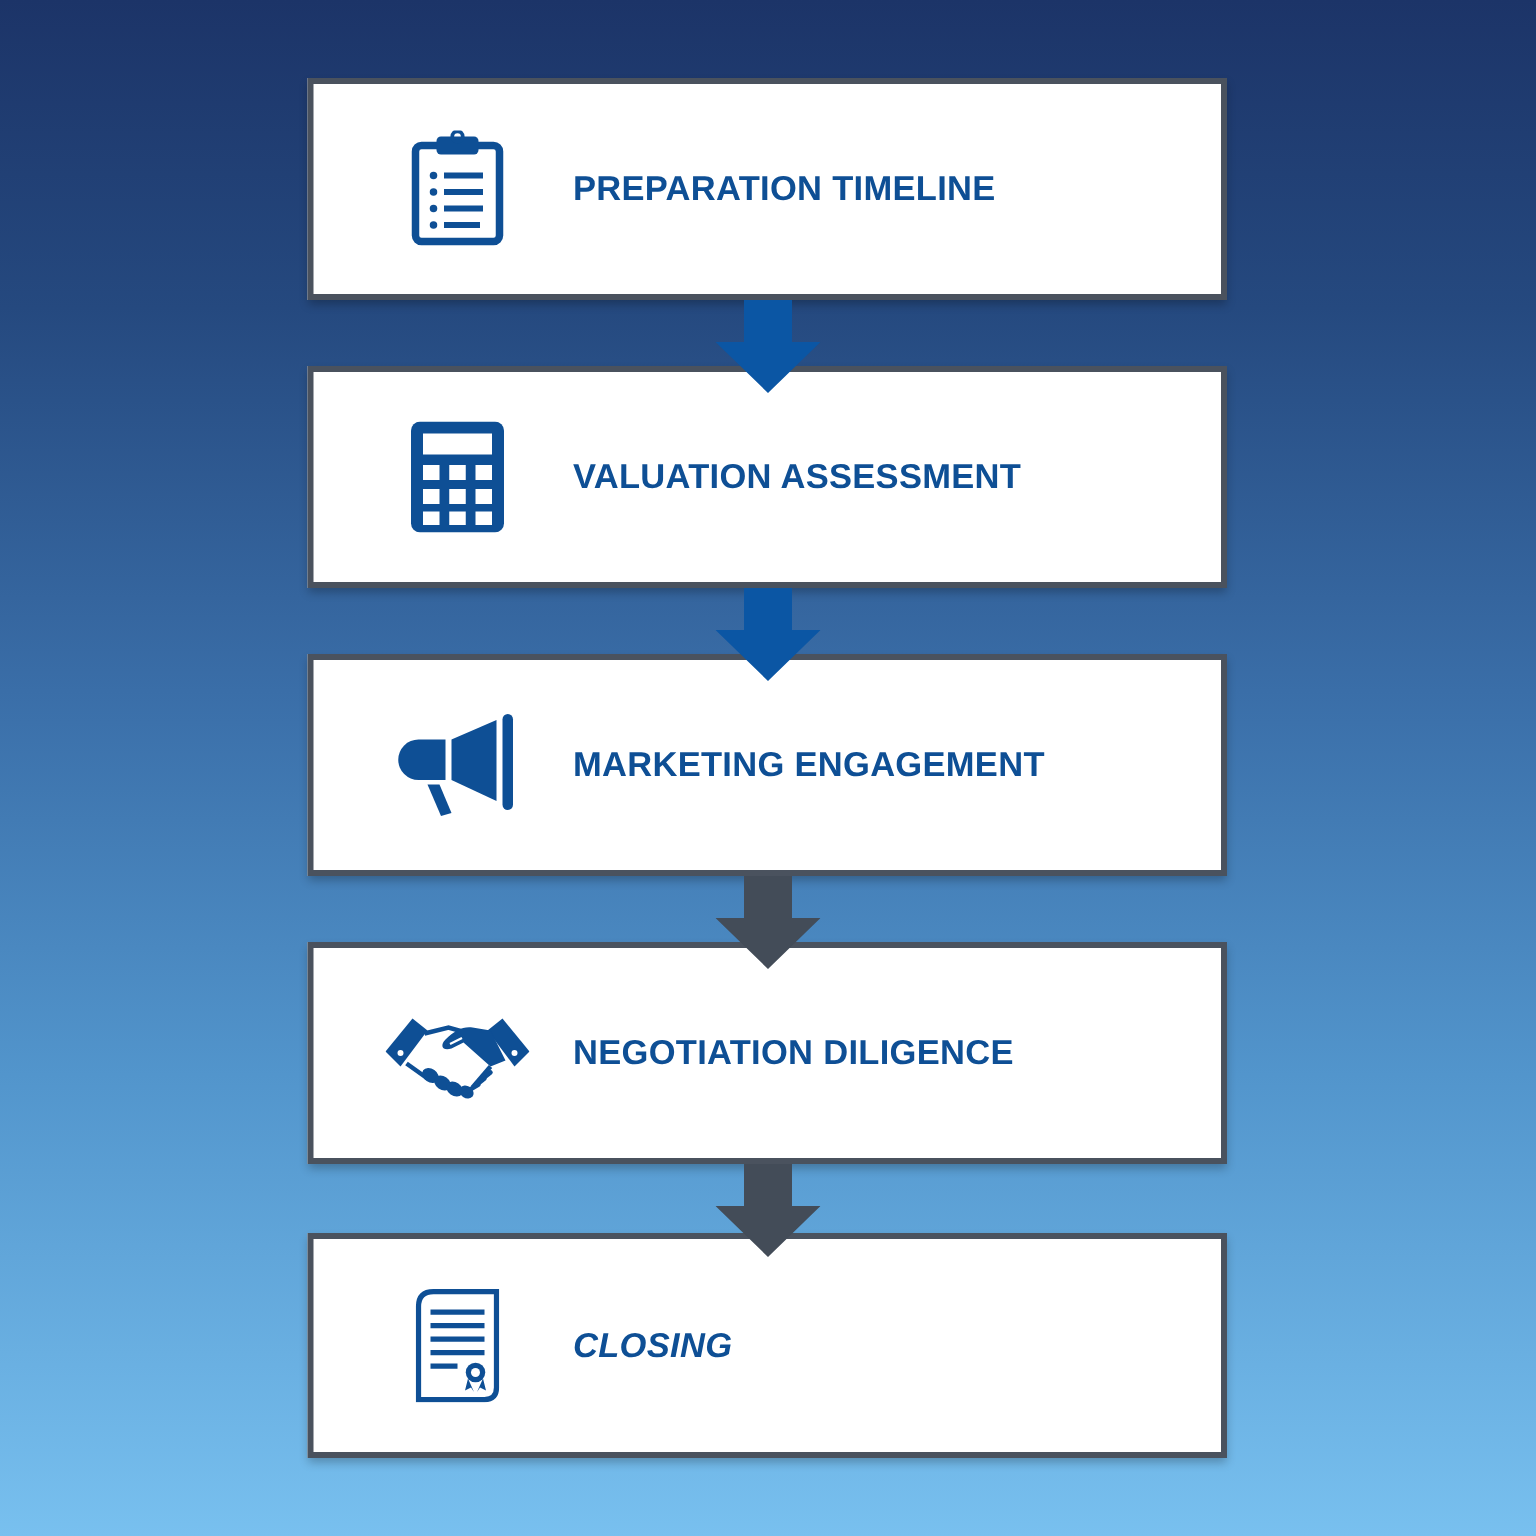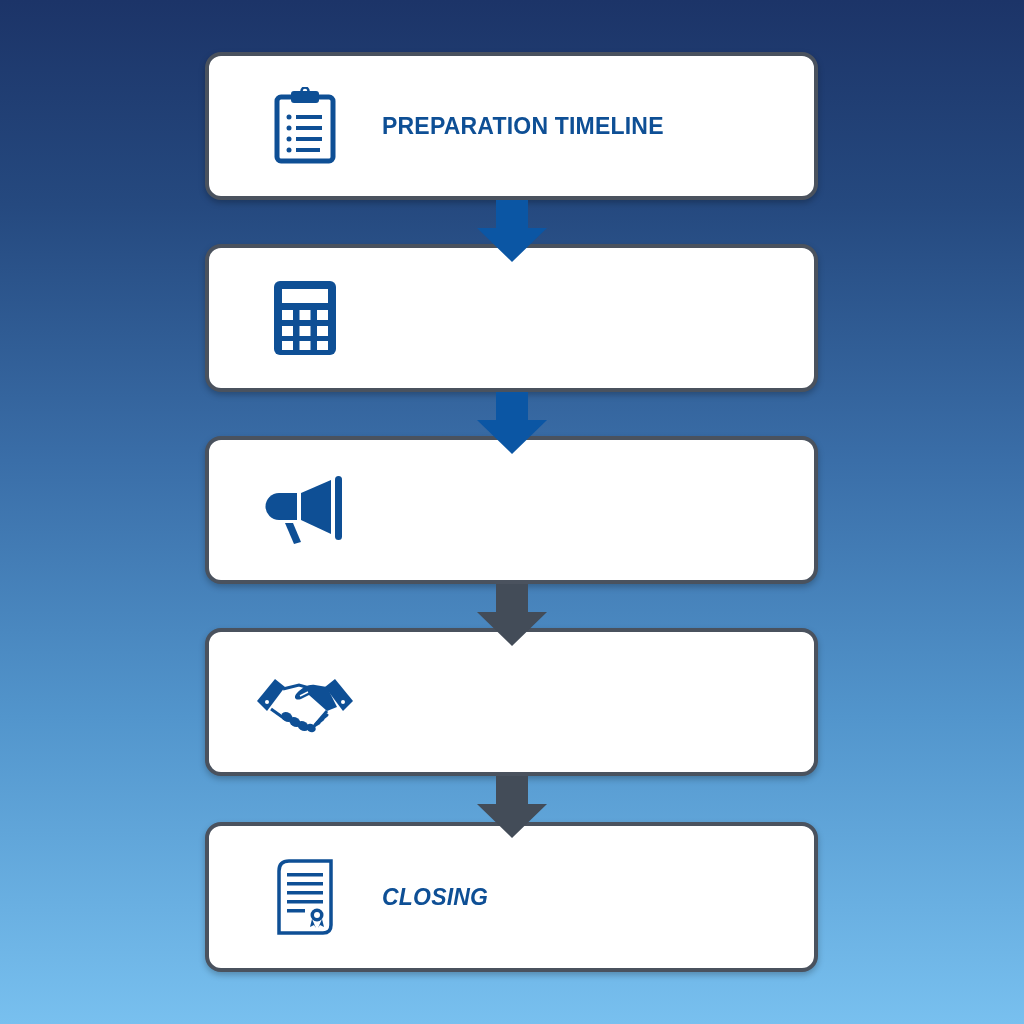--- a/index.html
+++ b/index.html
@@ -14,21 +14,21 @@
       background: linear-gradient(to bottom, #1c3468 0%, #25497f 20%, #3a6ea8 45%, #5295cc 70%, #78c0ef 100%);
       font-family: "Liberation Sans", sans-serif;
     }
     .card {
       position: absolute;
       left: 205px;
       width: 605px;
       height: 140px;
       background: #ffffff;
       border: 4px solid #4a525e;
-      border-radius: 16px;
+      border-radius: 0;
       box-shadow: 0 3px 6px rgba(0,0,0,0.25);
       z-index: 1;
     }
     .card .icon {
       position: absolute;
       left: 56px;
       top: 50%;
       transform: translateY(-50%);
       width: 80px;
       height: 80px;
@@ -92,37 +92,39 @@
       <rect x="25.5" y="29" width="11" height="10" fill="#ffffff"></rect>
       <rect x="43" y="29" width="11" height="10" fill="#ffffff"></rect>
       <rect x="8" y="45" width="11" height="10" fill="#ffffff"></rect>
       <rect x="25.5" y="45" width="11" height="10" fill="#ffffff"></rect>
       <rect x="43" y="45" width="11" height="10" fill="#ffffff"></rect>
       <rect x="8" y="60" width="11" height="9" fill="#ffffff"></rect>
       <rect x="25.5" y="60" width="11" height="9" fill="#ffffff"></rect>
       <rect x="43" y="60" width="11" height="9" fill="#ffffff"></rect>
     </svg>
   </div>
+  <span class="label">VALUATION ASSESSMENT</span>
 </div>
 
 <div class="arrow" style="top:392px;">
   <svg width="70" height="64" viewBox="0 0 70 64">
     <polygon points="19,0 51,0 51,28 70,28 35,62 0,28 19,28" fill="#0b56a4"></polygon>
   </svg>
 </div>
 
 <div class="card" style="top:436px;">
   <div class="icon">
     <svg width="80" height="68" viewBox="0 0 80 68">
       <path d="M14,17 L32,17 L32,44 L14,44 A13.5,13.5 0 0 1 14,17 Z" fill="#0e4f95"></path>
       <polygon points="36,17 66,4 66,58 36,44" fill="#0e4f95"></polygon>
       <rect x="70" y="0" width="7" height="64" rx="3.5" fill="#0e4f95"></rect>
       <polygon points="20,47 28,47 36,66 29,68" fill="#0e4f95"></polygon>
     </svg>
   </div>
+  <span class="label">MARKETING ENGAGEMENT</span>
 </div>
 
 <div class="arrow" style="top:584px;">
   <svg width="70" height="64" viewBox="0 0 70 64">
     <polygon points="19,0 51,0 51,28 70,28 35,62 0,28 19,28" fill="#434c58"></polygon>
   </svg>
 </div>
 
 <div class="card" style="top:628px;">
   <div class="icon" style="left:48px; width:96px;">
@@ -141,20 +143,21 @@
       <path d="M43,25 L51,21" stroke="#ffffff" stroke-width="1.5"></path>
 
       <ellipse cx="30" cy="46" rx="6" ry="4.5" fill="#0e4f95" transform="rotate(35 30 46)"></ellipse>
       <ellipse cx="38" cy="51" rx="6" ry="4.5" fill="#0e4f95" transform="rotate(35 38 51)"></ellipse>
       <ellipse cx="46" cy="55" rx="6" ry="4.5" fill="#0e4f95" transform="rotate(35 46 55)"></ellipse>
       <ellipse cx="54" cy="57" rx="5" ry="4" fill="#0e4f95" transform="rotate(35 54 57)"></ellipse>
       <path d="M56,56 L66,48 M60,52 L70,44 M52,58 L62,52" stroke="#0e4f95" stroke-width="3" fill="none" stroke-linecap="round"></path>
       <path d="M70,40 L58,54" stroke="#0e4f95" stroke-width="3" fill="none"></path>
     </svg>
   </div>
+  <span class="label">NEGOTIATION DILIGENCE</span>
 </div>
 
 <div class="arrow" style="top:776px;">
   <svg width="70" height="64" viewBox="0 0 70 64">
     <polygon points="19,0 51,0 51,28 70,28 35,62 0,28 19,28" fill="#434c58"></polygon>
   </svg>
 </div>
 
 <div class="card" style="top:822px; height:142px;font-style:italic;">
   <div class="icon">

